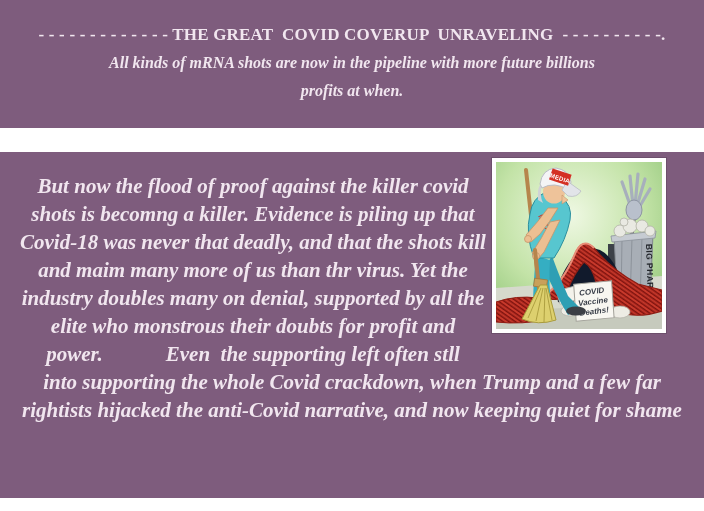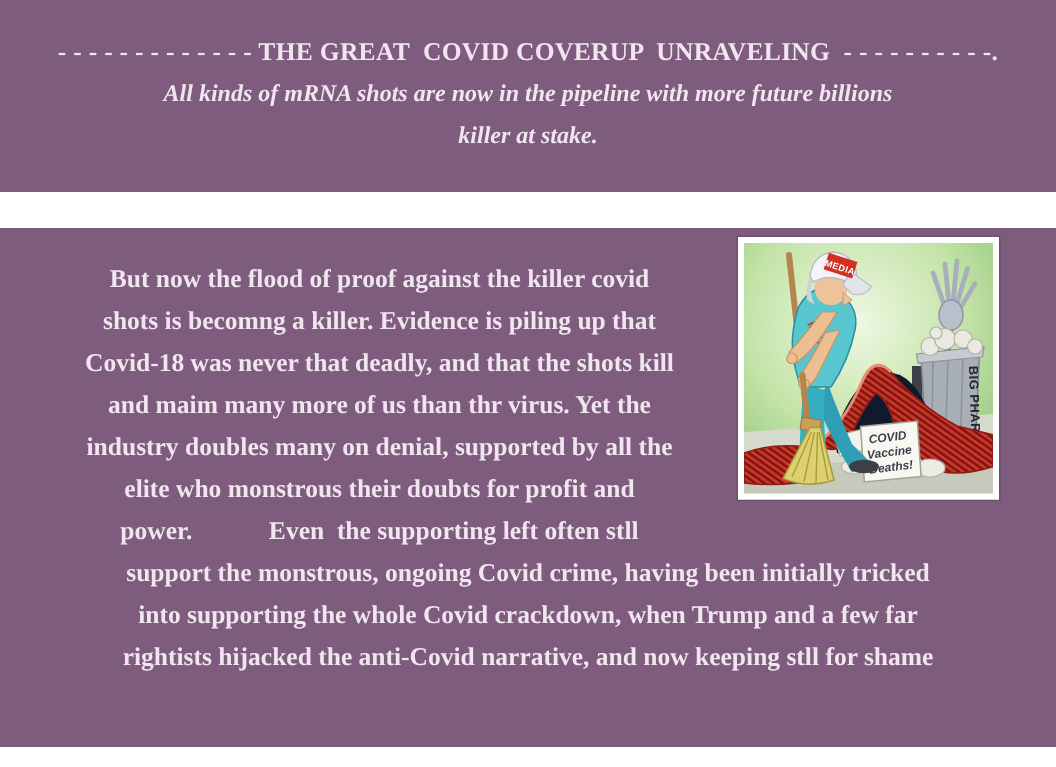--- a/index.html
+++ b/index.html
@@ -57,37 +57,38 @@
     width:506px;
     text-align:center;
   }
   .col-full{
     position:absolute;
     top:216px;left:0;
     width:704px;
     text-align:center;
   }
   .bodyline{
-    font-size:17px;
+    font-size:21px;
     line-height:28px;
     white-space:pre;
+    font-style:italic;
   }
   
   .footer-strip{height:13px;background:#ffffff;}
   .sans{font-family:"Liberation Sans","DejaVu Sans",sans-serif;}
 </style>
 </head>
 <body>
 
 <div class="page">
 
   <header class="banner">
     <div class="title">- - - - - - - - - - - - - THE GREAT  COVID COVERUP  UNRAVELING  - - - - - - - - - -.</div>
     <div class="subtitle">All kinds of mRNA shots are now in the pipeline with more future billions</div>
-    <div class="subtitle">killer at stake.</div>
+    <div class="subtitle">profits at when.</div>
   </header>
 
   <div class="divider"></div>
 
   <main class="main">
 
     <figure class="cartoon-frame">
       <svg viewBox="0 0 166 167" width="166" height="167" xmlns="http://www.w3.org/2000/svg">
         <defs>
           <radialGradient id="bgg" cx="45%" cy="32%" r="80%">
@@ -200,20 +201,19 @@
       <div class="bodyline">But now the flood of proof against the killer covid</div>
       <div class="bodyline">shots is becomng a killer. Evidence is piling up that</div>
       <div class="bodyline">Covid-18 was never that deadly, and that the shots kill</div>
       <div class="bodyline">and maim many more of us than thr virus. Yet the</div>
       <div class="bodyline">industry doubles many on denial, supported by all the</div>
       <div class="bodyline">elite who monstrous their doubts for profit and</div>
       <div class="bodyline">power.            Even  the supporting left often stll</div>
     </div>
 
     <div class="col-full">
-      <div class="bodyline">support the monstrous, ongoing Covid crime, having been initially tricked</div>
       <div class="bodyline">into supporting the whole Covid crackdown, when Trump and a few far</div>
-      <div class="bodyline">rightists hijacked the anti-Covid narrative, and now keeping stll for shame</div>
+      <div class="bodyline">rightists hijacked the anti-Covid narrative, and now keeping quiet for shame</div>
     </div>
   </main>
 
   <div class="footer-strip"></div>
 </div>
 
 </body></html>

